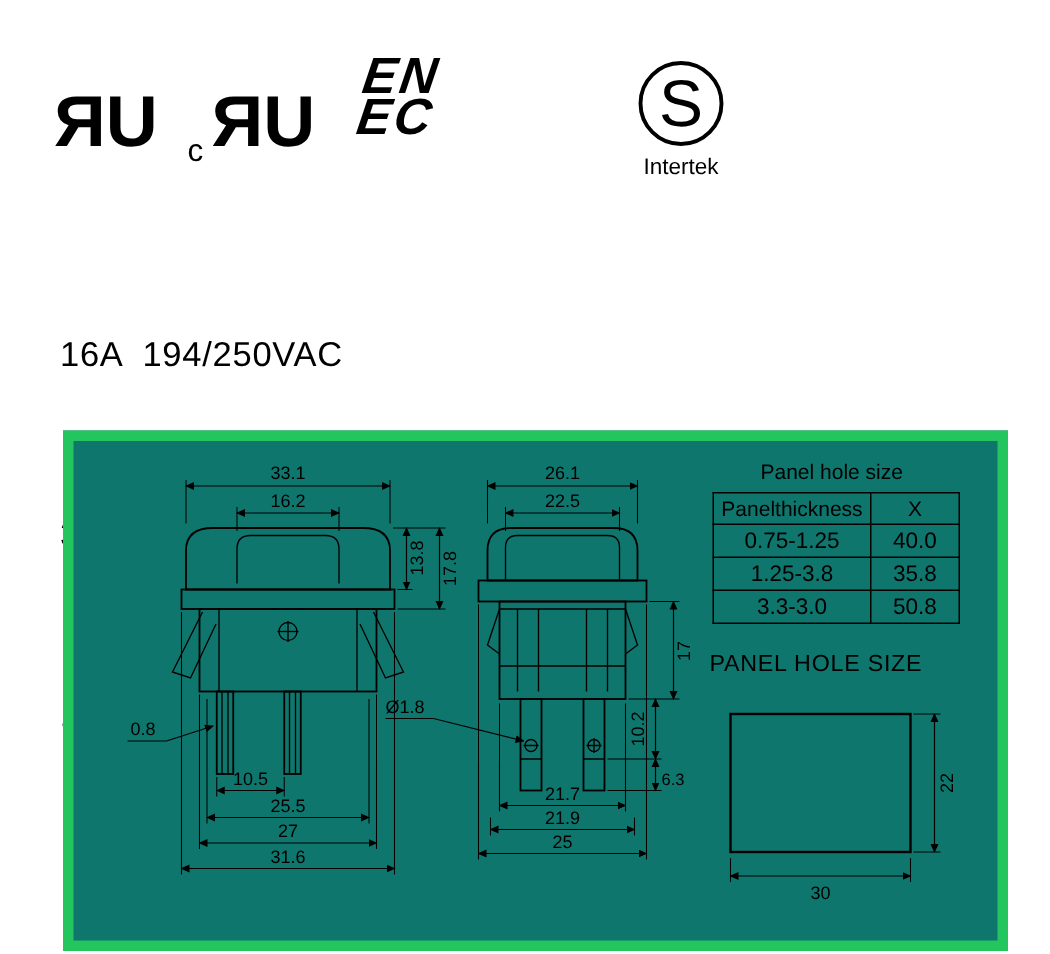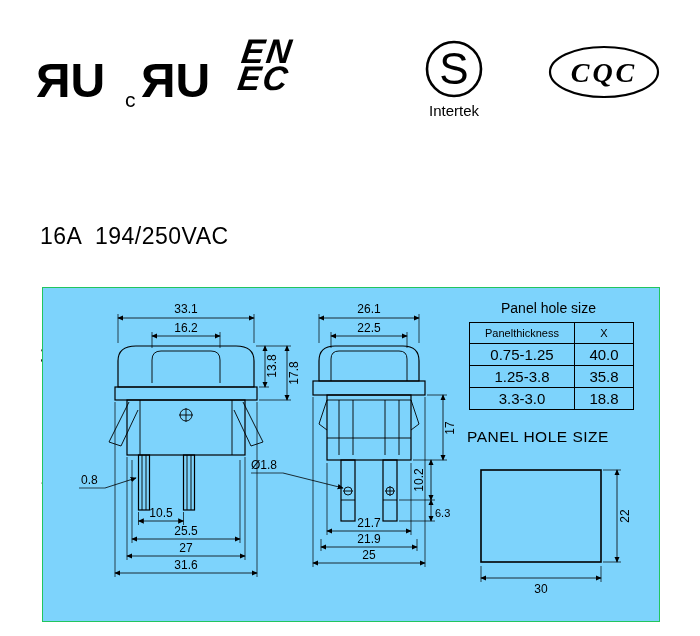--- a/index.html
+++ b/index.html
@@ -11,34 +11,34 @@
   .mark-text{font-weight:bold;}
   .enec{display:flex;align-items:flex-end;}
   .enec-letters{font-weight:900;font-style:italic;font-size:34px;line-height:27px;
                 letter-spacing:2px;transform:skewX(-8deg);}
   .enec-num{font-size:54px;font-weight:700;line-height:46px;margin-left:4px;}
   
   .ratings{position:absolute;left:40px;top:136px;font-size:23px;line-height:40px;
            letter-spacing:.5px;white-space:pre;}
   
   .drawing-box{position:absolute;left:42px;top:287px;width:616px;height:333px;
-               border:1px solid #22c55e;background:#7dd3fc;}
+               border:7px solid #22c55e;background:#0f766e;}
   svg .part{fill:none;stroke:#000;stroke-width:1.2;}
   svg .thin{fill:none;stroke:#000;stroke-width:.9;}
   svg .ext{stroke:#000;stroke-width:.7;fill:none;}
   svg .dim{stroke:#000;stroke-width:.8;fill:none;marker-start:url(#arr);marker-end:url(#arr);}
   svg .lead{stroke:#000;stroke-width:.8;fill:none;marker-end:url(#arr);}
   svg text{font-family:"Liberation Sans",sans-serif;font-size:12px;fill:#000;}
   
   .panel-info{position:absolute;left:424px;top:0;width:192px;height:333px;}
   .pt-title{position:absolute;left:34px;top:12px;font-size:14px;}
   .ph-table{position:absolute;left:2px;top:34px;border-collapse:collapse;}
   .ph-table th,.ph-table td{border:1px solid #000;text-align:center;font-weight:400;
        font-size:15px;padding:2px 4px;height:16px;}
-  .ph-table th{font-size:11px;}
+  .ph-table th{font-size:14px;}
   .ph-table .c1{width:96px;}
   .ph-table .c2{width:50px;}
   .ph-title{position:absolute;left:0;top:140px;font-size:15.5px;letter-spacing:.5px;}
   .ph-svg{position:absolute;left:0;top:158px;}
 </style>
 </head>
 <body>
 
 <div class="page">
 
@@ -63,26 +63,20 @@
   </div>
 
   <div class="logo abs" style="left:416px;top:36px;">
     <svg width="82" height="88">
       <circle cx="38" cy="33" r="27" fill="none" stroke="#000" stroke-width="2.6"></circle>
       <text x="38" y="48" text-anchor="middle" style="font-size:44px;">S</text>
       <text x="38" y="80" text-anchor="middle" style="font-size:15px;">Intertek</text>
     </svg>
   </div>
 
-  <div class="logo abs" style="left:546px;top:44px;">
-    <svg width="118" height="58">
-      <ellipse cx="58" cy="28" rx="54" ry="25" fill="none" stroke="#000" stroke-width="2.2"></ellipse>
-      <text x="58" y="38" text-anchor="middle" style="font-size:28px;font-weight:bold;font-style:italic;font-family:'Liberation Serif',serif;letter-spacing:3px;">CQC</text>
-    </svg>
-  </div>
 
   <div class="ratings">
     <div>16A  194/250VAC</div>
     <div>3/4 HP   125/250VAC  T85</div>
     <div>16(8)A  250VAC  T85/55 1E4</div>
   </div>
 
   <div class="drawing-box">
 
     <svg width="420" height="331" viewBox="0 0 420 331" class="abs" style="left:0;top:0;">
@@ -258,21 +252,21 @@
         <tr>
           <td>0.75-1.25</td>
           <td>40.0</td>
         </tr>
         <tr>
           <td>1.25-3.8</td>
           <td>35.8</td>
         </tr>
         <tr>
           <td>3.3-3.0</td>
-          <td>18.8</td>
+          <td>50.8</td>
         </tr>
       </tbody>
         </table>
 
       <div class="ph-title">PANEL HOLE SIZE</div>
 
       <svg class="ph-svg" width="192" height="168" viewBox="0 0 192 168">
         <rect x="14" y="24" width="120" height="92" fill="none" stroke="#000" stroke-width="1.6"></rect>
         <g>
           <line class="ext" x1="136" y1="24" x2="154" y2="24"></line>

